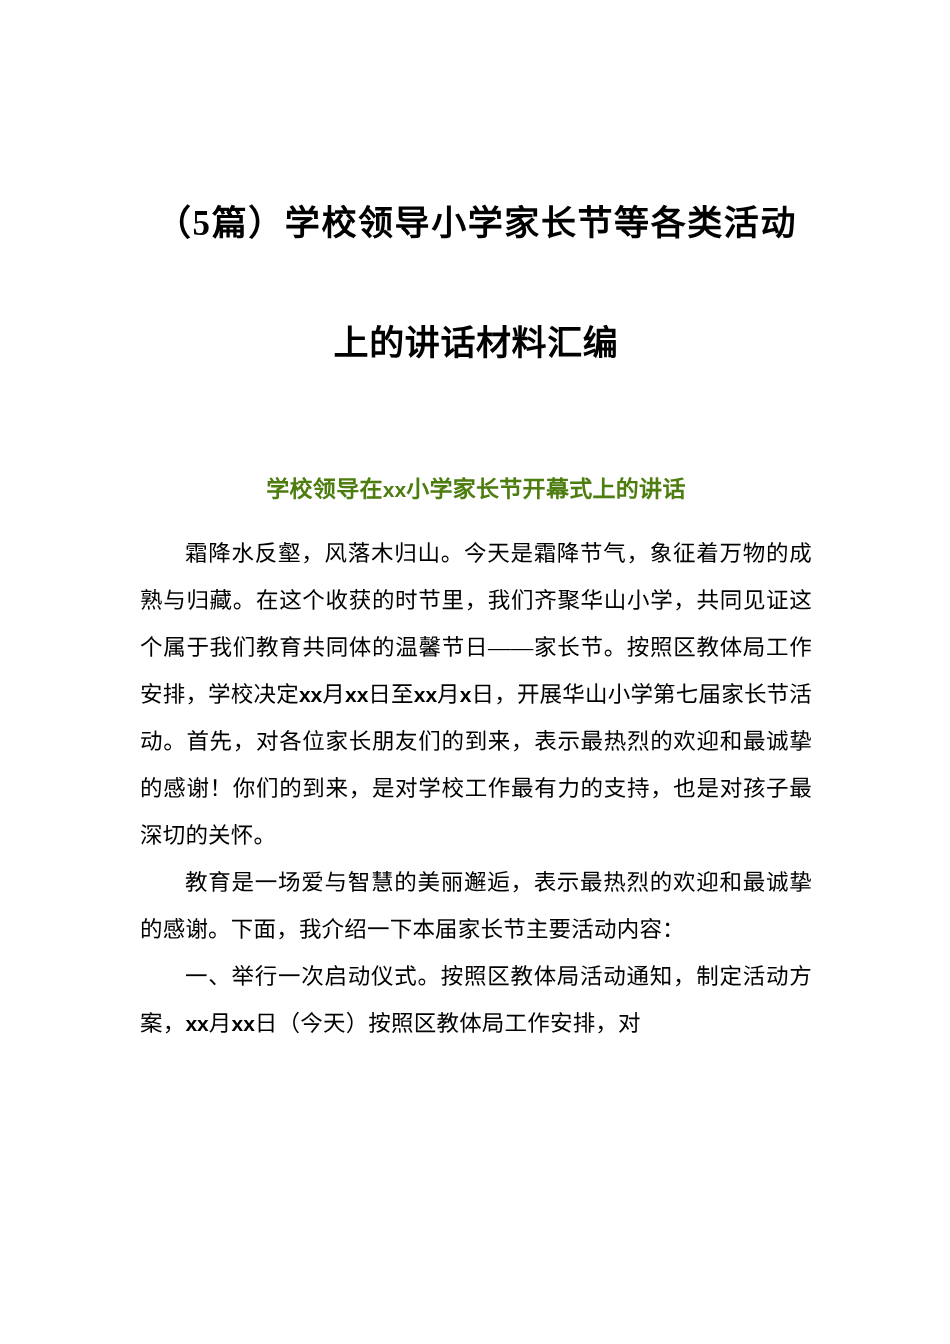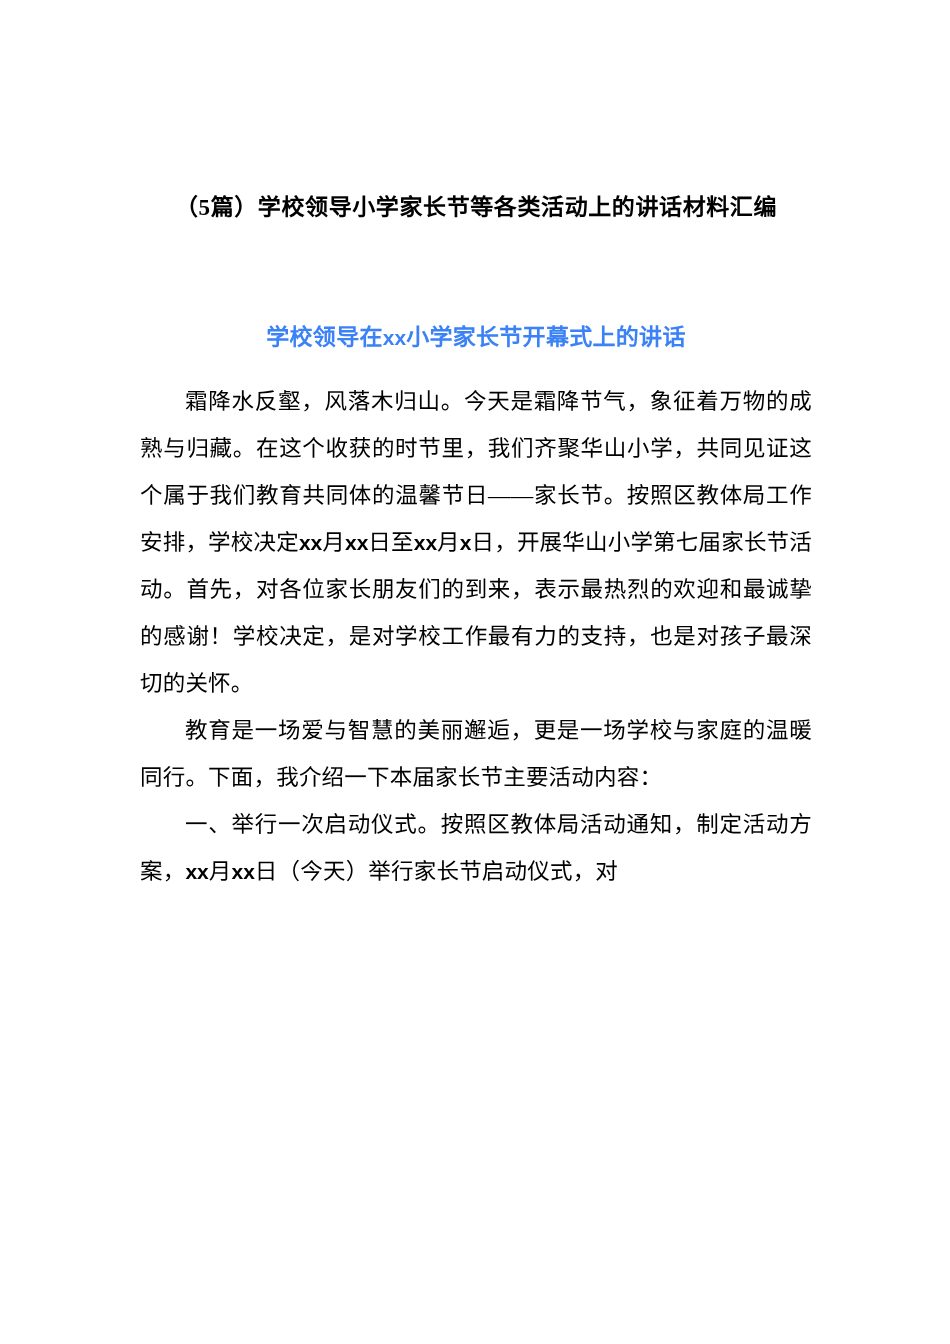--- a/index.html
+++ b/index.html
@@ -23,43 +23,43 @@
   }
   .content {
     position: absolute;
     left: 140px;
     top: 0;
     width: 672px;
   }
 
   
   .doc-title {
-    margin: 0;
+    margin: 16px;
     padding-top: 148px;
-    font-size: 23px;
+    font-size: 35px;
     font-weight: 700;
     line-height: 120px;
     letter-spacing: 0.6px;
     text-align: justify;
     text-align-last: center;
     text-justify: inter-ideograph;
     word-break: break-all;
     color: #000000;
   }
 
   
   .section-heading {
     margin: 0;
     padding-top: 46px;
     font-size: 23px;
     font-weight: 700;
     line-height: 47px;
     text-align: center;
     letter-spacing: 0.3px;
-    color: #3b82f6;
+    color: #4d7c0f;
   }
 
   
   .body-block {
     margin-top: 17px;
   }
   p.para {
     margin: 0;
     font-size: 22.5px;
     line-height: 47px;
@@ -86,19 +86,19 @@
 <div class="page">
   <div class="content">
 
     <h1 class="doc-title">（5篇）学校领导小学家长节等各类活动上的讲话材料汇编</h1>
 
     <h2 class="section-heading">
       <span>学校领导在</span><b>xx</b><span>小学家长节开幕式上的讲话</span>
     </h2>
 
     <div class="body-block" id="body-block">
-        <p class="para indent"><span>霜降水反壑，风落木归山。今天是霜降节气，象征着万物的成熟与归藏。在这个收获的时节里，我们齐聚华山小学，共同见证这个属于我们教育共同体的温馨节日——家长节。按照区教体局工作安排，学校决定</span><b>xx</b><span>月</span><b>xx</b><span>日至</span><b>xx</b><span>月</span><b>x</b><span>日，开展华山小学第七届家长节活动。首先，对各位家长朋友们的到来，表示最热烈的欢迎和最诚挚的感谢！学校决定，是对学校工作最有力的支持，也是对孩子最深切的关怀。</span></p>
-        <p class="para indent">教育是一场爱与智慧的美丽邂逅，更是一场学校与家庭的温暖同行。下面，我介绍一下本届家长节主要活动内容：</p>
-        <p class="para indent"><span>一、举行一次启动仪式。按照区教体局活动通知，制定活动方案，</span><b>xx</b><span>月</span><b>xx</b><span>日（今天）举行家长节启动仪式，对</span></p>
+        <p class="para indent"><span>霜降水反壑，风落木归山。今天是霜降节气，象征着万物的成熟与归藏。在这个收获的时节里，我们齐聚华山小学，共同见证这个属于我们教育共同体的温馨节日——家长节。按照区教体局工作安排，学校决定</span><b>xx</b><span>月</span><b>xx</b><span>日至</span><b>xx</b><span>月</span><b>x</b><span>日，开展华山小学第七届家长节活动。首先，对各位家长朋友们的到来，表示最热烈的欢迎和最诚挚的感谢！你们的到来，是对学校工作最有力的支持，也是对孩子最深切的关怀。</span></p>
+        <p class="para indent">教育是一场爱与智慧的美丽邂逅，表示最热烈的欢迎和最诚挚的感谢。下面，我介绍一下本届家长节主要活动内容：</p>
+        <p class="para indent"><span>一、举行一次启动仪式。按照区教体局活动通知，制定活动方案，</span><b>xx</b><span>月</span><b>xx</b><span>日（今天）按照区教体局工作安排，对</span></p>
       </div>
 
   </div>
 </div>
 
 </body></html>

